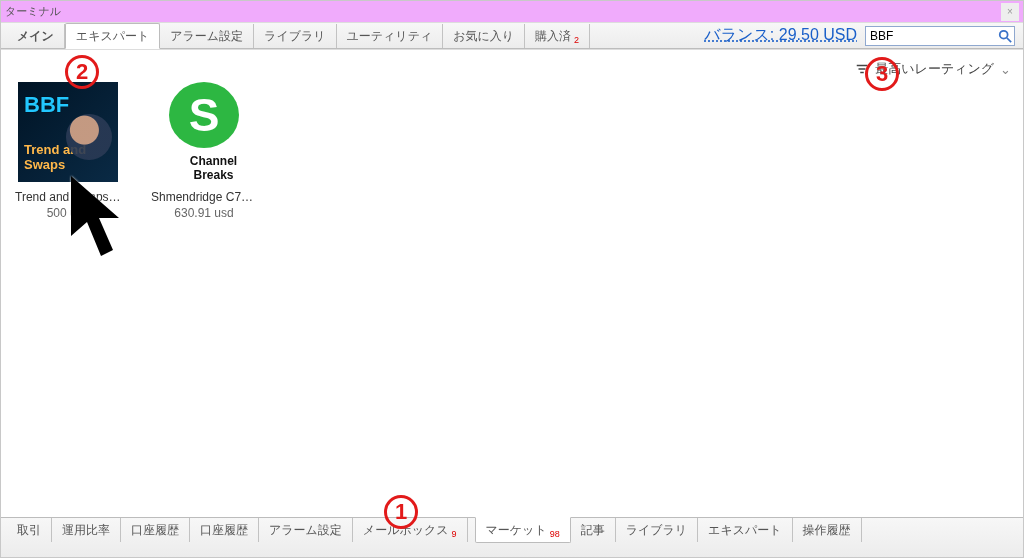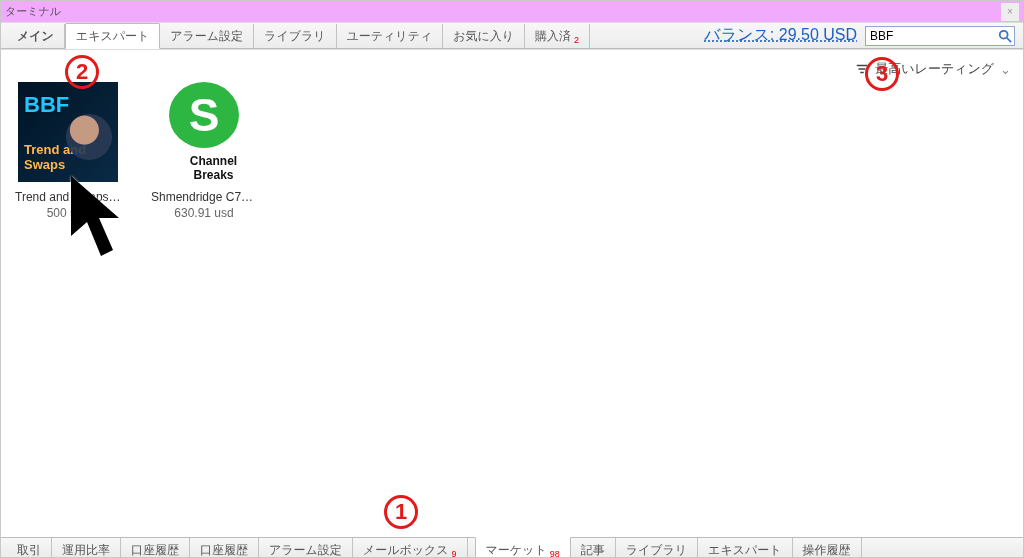--- a/index.html
+++ b/index.html
@@ -38,21 +38,21 @@
   .p1 .bbf { color:#22c7ff; font-weight:900; font-size:22px; text-shadow:0 0 1px #000; text-align:left; }
   .p1 .ts  { color:#ffb84a; font-weight:700; font-size:13px; text-align:left; }
   .p1-face { position:absolute; right:6px; top:32px; width:46px; height:46px; background: radial-gradient(circle at 40% 35%, #d9a78a 14px, #2a3a55 15px); border-radius:50%; opacity:.9; }
 
   
   .p2 { display:flex; flex-direction:column; align-items:center; justify-content:center; }
   .p2 .circle { width:70px; height:70px; border-radius:50%; background:#2db742; display:flex; align-items:center; justify-content:center; color:#fff; font-size:46px; font-weight:700; }
   .p2 .cb { margin-top:6px; font-size:12px; font-weight:700; color:#111;margin-left:19px; }
 
   
-  .bottom-bar { position:absolute; left:0; right:0; bottom:0; height:20px; background:linear-gradient(#f7f7f7,#ececec); border-top:1px solid #bcbcbc; display:flex; align-items:flex-start; padding:0 6px; }
+  .bottom-bar { position:absolute; left:0; right:0; bottom:0; height:40px; background:linear-gradient(#f7f7f7,#ececec); border-top:1px solid #bcbcbc; display:flex; align-items:flex-start; padding:0 6px; }
   .tabs-bottom { display:flex; align-items:flex-start; }
   .tabs-bottom .tab { padding:4px 10px 3px; color:#555; border-right:1px solid #c2c2c2; cursor:pointer; }
   .tabs-bottom .tab.active { background:#fff; border:1px solid #bcbcbc; border-top-color:#fff; border-radius:0 0 2px 2px; margin-top:-1px;margin-left:7px; }
 
   
   .ann { position:absolute; width:34px; height:34px; border:3px solid #e21a1a; border-radius:50%; color:#e21a1a; font-weight:900; font-size:22px; display:flex; align-items:center; justify-content:center; background:transparent; pointer-events:none; }
   .cursor-arrow { position:absolute; pointer-events:none; }
   .cursor-arrow svg { filter: drop-shadow(0 0 1px #fff); }
 </style>
 </head>

